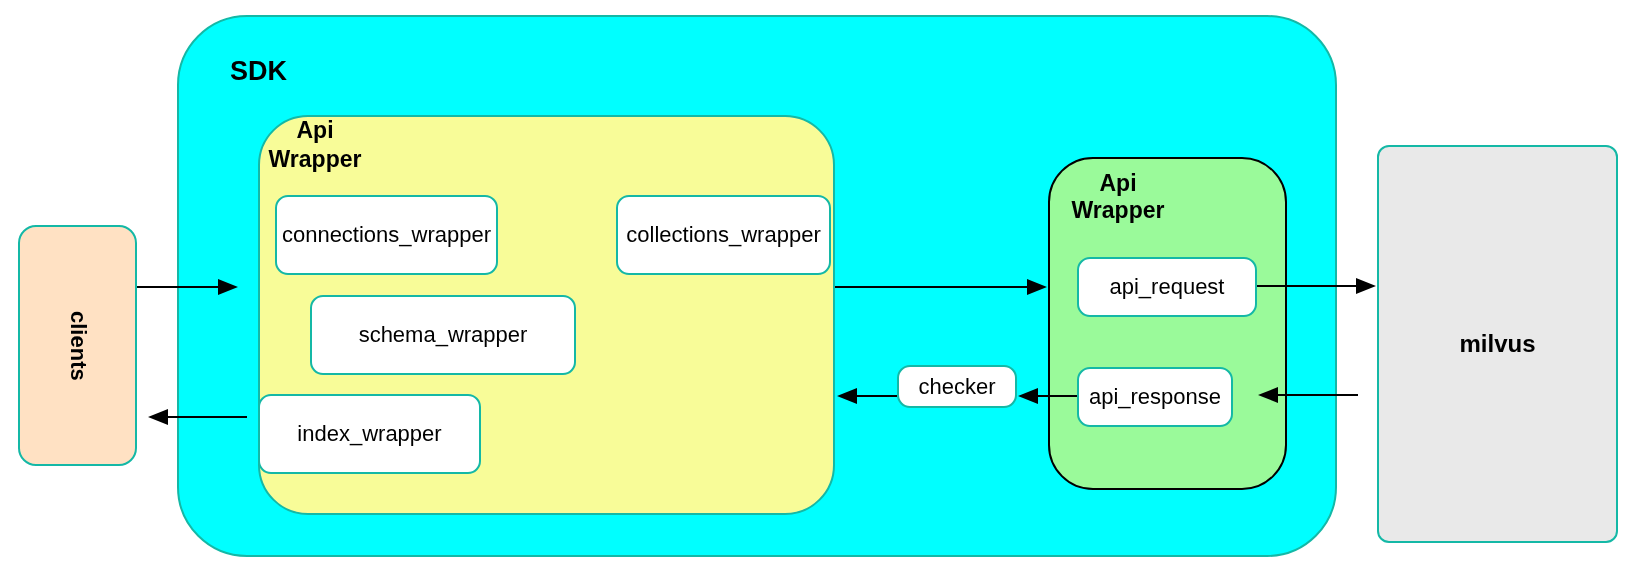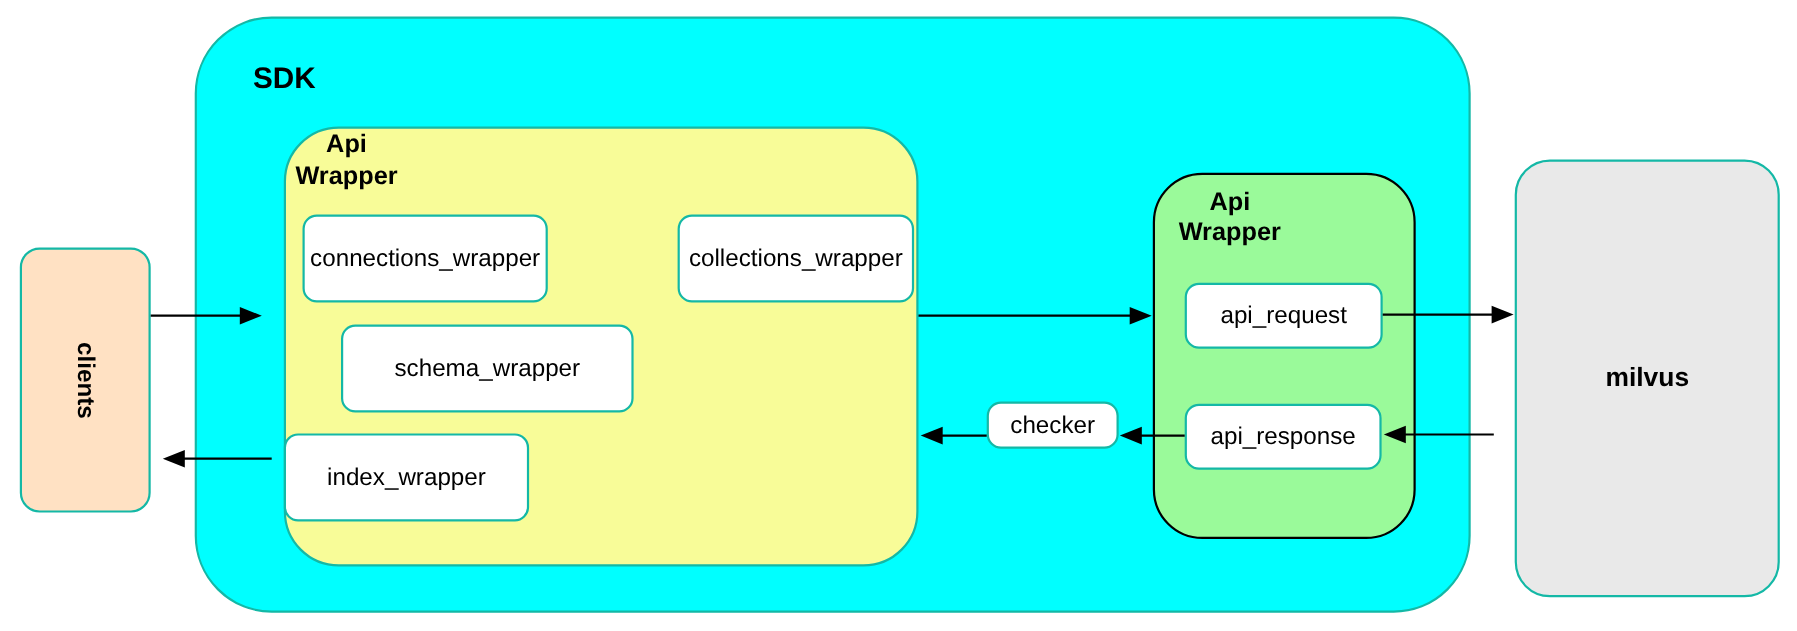--- a/index.html
+++ b/index.html
@@ -96,27 +96,27 @@
     border-radius: 45px;
     border-color: #000000;
   }
   #api-gateway-label {
     left: 1058px; top: 170px; width: 120px;
     text-align: center;
     font-size: 23px;
     line-height: 27px;
   }
   #api-request  { left: 1077px; top: 257px; width: 180px; height: 60px; }
-  #api-response { left: 1077px; top: 367px; width: 179px; height: 60px; }
+  #api-response { left: 1077px; top: 367px; width: 156px; height: 60px; }
 
   
   #milvus {
     left: 1377px; top: 145px; width: 241px; height: 398px;
     background: #E9E9E9;
-    border-radius: 32px;
+    border-radius: 12px;
     display: flex;
     align-items: center;
     justify-content: center;
     font-weight: bold;
     font-size: 24px;
     color: #000000;
   }
 
   #arrows {
     position: absolute;

